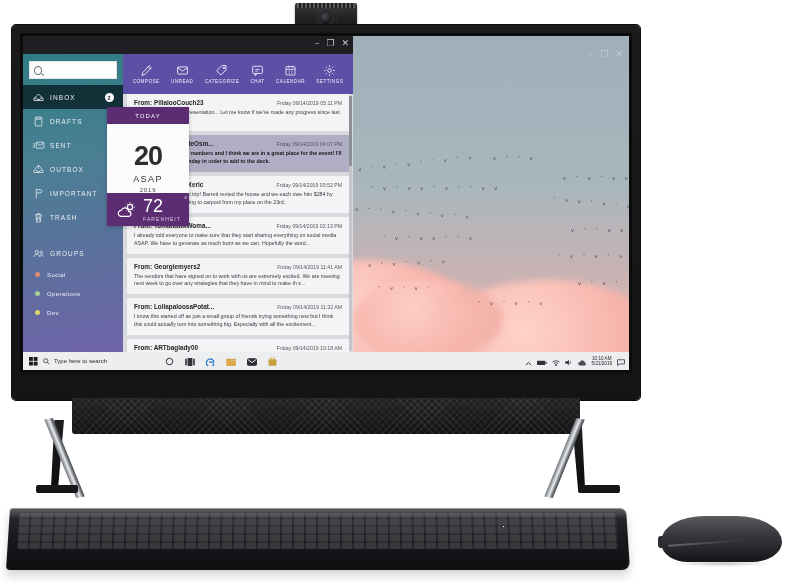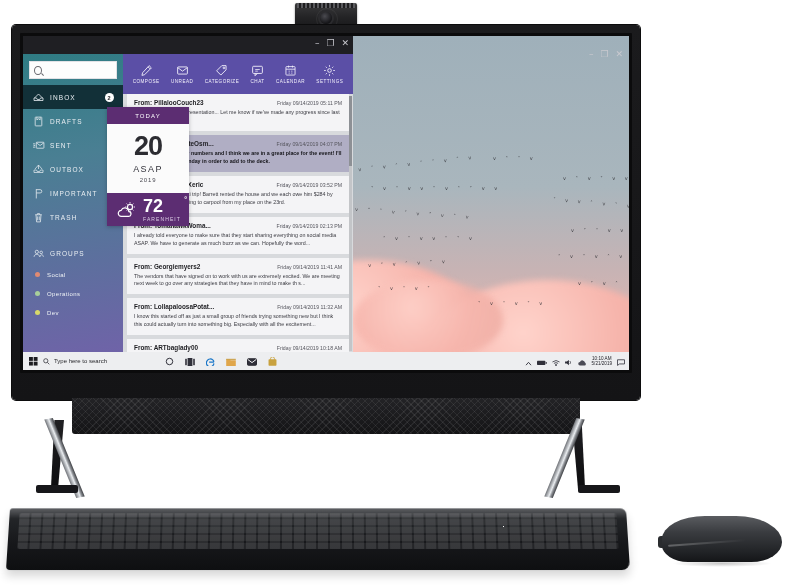--- a/index.html
+++ b/index.html
@@ -75,26 +75,26 @@
   .mdate{font-size:5.2px;color:#56565e;}
   .mprev{font-size:5.3px;color:#3a3a41;line-height:1.5;margin-top:3px;}
   .mailrow.sel .mprev{color:#141418;font-weight:bold;}
   #listscroll{position:absolute;right:1px;top:60px;width:3px;height:255px;background:#c3c5c8;}
   #listscroll .thumb{width:3px;height:70px;background:#8d9095;}
 
   
   #widget{position:absolute;left:84px;top:71px;width:82px;height:119px;box-shadow:0 1px 4px rgba(0,0,0,.25);}
   #widget .wtop{height:17px;background:#5c2d72;color:#fff;font-size:6px;letter-spacing:1.1px;
                 display:flex;align-items:center;justify-content:center;}
-  #widget .wmid{height:69px;background:#fbfbfb;display:flex;flex-direction:column;align-items:center;justify-content:center;}
+  #widget .wmid{height:69px;background:#fbfbfb;display:flex;flex-direction:column;align-items:center;justify-content:flex-end;}
   #widget .wday{font-size:27px;font-weight:bold;color:#2c2c31;line-height:.95;letter-spacing:-1px;}
   #widget .wmon{font-size:9px;color:#32323a;letter-spacing:1.4px;margin-top:4px;}
   #widget .wyear{font-size:6px;color:#4a4a52;letter-spacing:.8px;margin-top:3px;}
   #widget .wbot{height:33px;background:#5c2d72;display:flex;align-items:center;justify-content:center;gap:4px;color:#fff;}
-  #widget .wtemp{font-size:18px;font-weight:bold;line-height:1;position:relative;}
+  #widget .wtemp{font-size:18px;font-weight:normal;line-height:1;position:relative;}
   #widget .wdeg{position:absolute;right:-6px;top:-1px;font-size:7px;}
   #widget .wunit{font-size:5px;letter-spacing:1.1px;color:#ddd0e6;margin-top:1px;text-align:center;}
 
   
   #taskbar{position:absolute;left:0;bottom:0;width:100%;height:18px;background:#edeef0;display:flex;align-items:center;}
   #tb-start{width:20px;display:flex;justify-content:center;align-items:center;}
   #tb-search{flex:0 0 auto;display:flex;align-items:center;gap:4px;color:#2a2a2e;font-size:6px;padding-right:8px;}
   #tb-icons{display:flex;align-items:center;gap:11px;margin-left:50px;}
   #tray{position:absolute;right:4px;top:0;height:18px;display:flex;align-items:center;gap:5px;}
   #clock{font-size:4.6px;line-height:5.4px;color:#23232a;text-align:center;}

